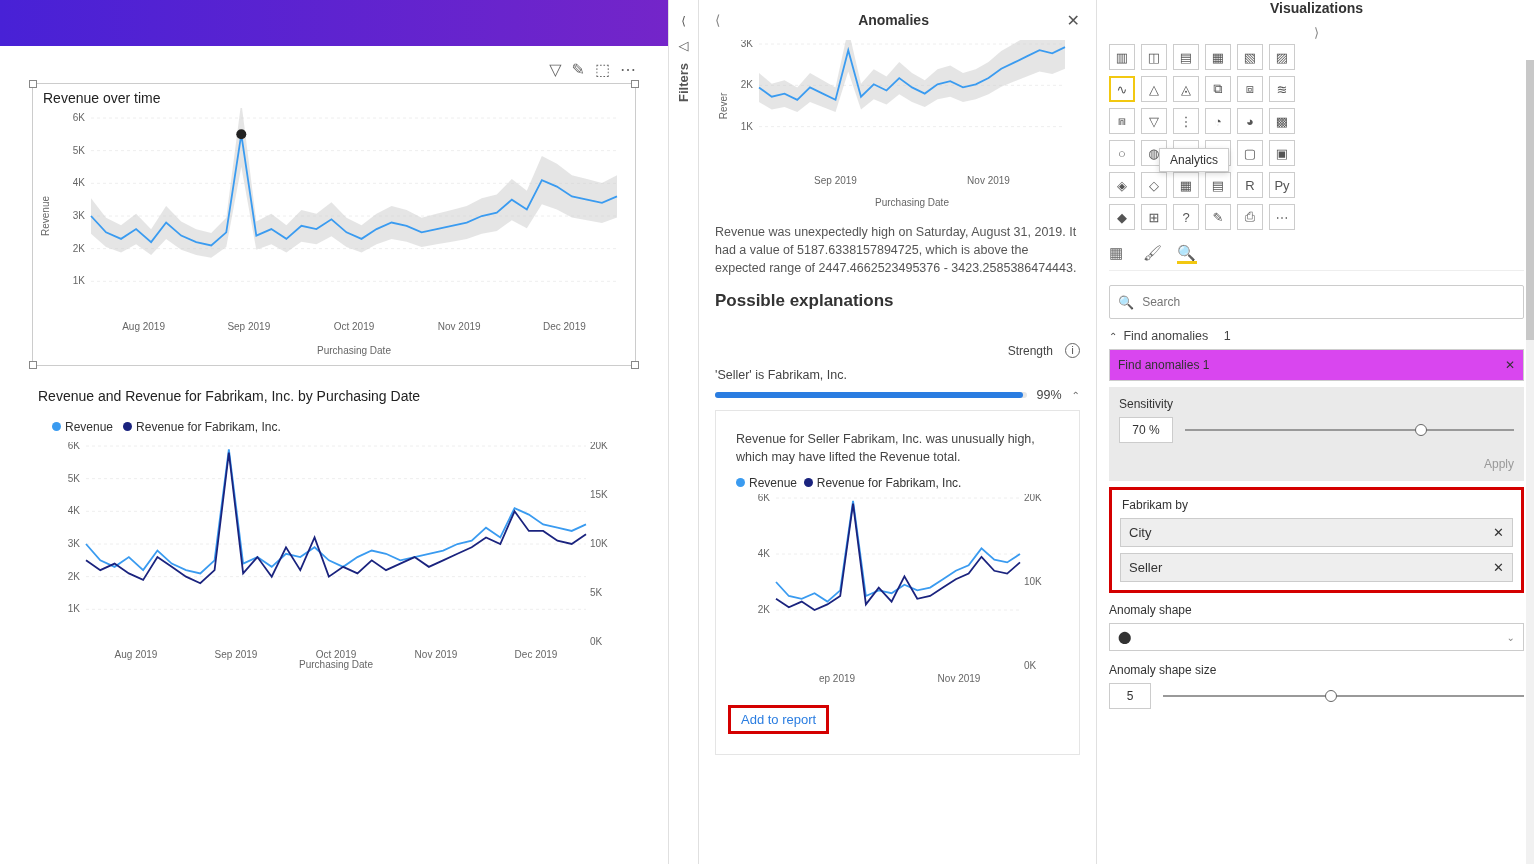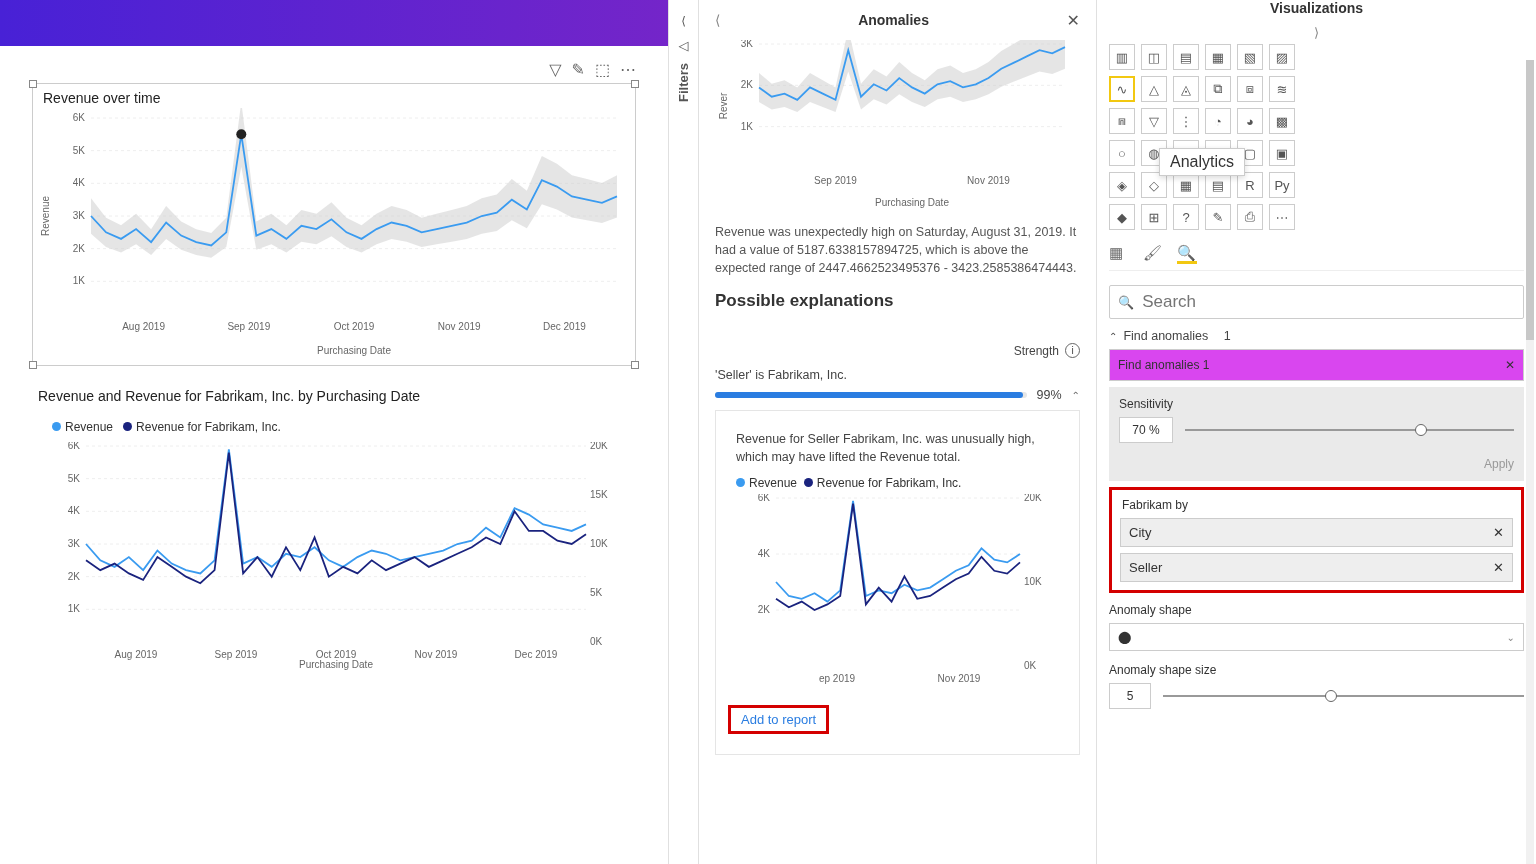--- a/index.html
+++ b/index.html
@@ -24,44 +24,44 @@
   .filters-tab{flex:0 0 30px;border-left:1px solid #e0e0e0;display:flex;flex-direction:column;align-items:center;padding-top:14px;gap:10px;font-size:13px;color:#555;}
   .filters-label{writing-mode:vertical-rl;transform:rotate(180deg);font-weight:600;}
   
   .anomalies{flex:0 0 398px;border-left:1px solid #e0e0e0;padding:0 16px 10px 16px;overflow:hidden;}
   .pane-header{display:flex;align-items:center;justify-content:space-between;height:40px;}
   .pane-title{font-weight:600;font-size:14px;}
   .pane-header .back{color:#888;font-size:14px;}
   .close{font-size:16px;color:#555;}
   .anomaly-desc{font-size:12.5px;color:#555;line-height:1.45;margin:10px 0;}
   .poss-title{font-size:17px;font-weight:600;margin:14px 0 6px 0;}
-  .strength-row{display:flex;justify-content:flex-end;align-items:center;gap:6px;font-size:12px;color:#444;margin-top:32px;}
+  .strength-row{display:flex;justify-content:flex-end;align-items:center;gap:12px;font-size:12px;color:#444;margin-top:32px;}
   .info-circle{display:inline-block;width:15px;height:15px;border:1px solid #666;border-radius:50%;text-align:center;font-size:10px;line-height:13px;}
   .explain-row{display:flex;align-items:center;gap:10px;font-size:12.5px;color:#444;margin:6px 0 4px 0;}
   .strength-bar{flex:1;height:6px;background:#e6e6e6;border-radius:3px;position:relative;}
   .strength-fill{position:absolute;inset:0;background:#2a7de1;border-radius:3px;}
   .explain-card{border:1px solid #e5e5e5;padding:20px;margin-top:8px;}
   .explain-text{font-size:12.5px;color:#444;line-height:1.4;}
   .legend-row{font-size:12px;margin:10px 0 4px 0;}
   .add-report-box{display:inline-block;border:3px solid #d40000;padding:4px 10px;margin-top:8px;margin-left:-8px;}
   .add-report{color:#2a7de1;font-size:13px;cursor:pointer;}
   
   .viz-pane{flex:1;border-left:1px solid #e0e0e0;padding:0 12px;display:flex;}
   .viz-inner{flex:1;position:relative;}
   .viz-header{display:flex;align-items:center;justify-content:space-between;height:40px;flex-direction:column;}
   .viz-title{font-weight:600;font-size:14px;}
   .viz-grid{display:grid;grid-template-columns:repeat(6,26px);gap:6px;margin:4px 0;}
   .viz-icon{width:26px;height:26px;border:1px solid #ccc;display:flex;align-items:center;justify-content:center;font-size:13px;color:#555;background:#fff;}
   .viz-icon.sel{border:1px solid #f2c811;box-shadow:inset 0 0 0 1px #f2c811;}
-  .analytics-tooltip{position:absolute;top:148px;left:50px;background:#fff;border:1px solid #ccc;padding:4px 10px;font-size:16px;box-shadow:0 2px 6px rgba(0,0,0,.15);}
+  .analytics-tooltip{position:absolute;top:148px;left:50px;background:#fff;border:1px solid #ccc;padding:4px 10px;font-size:12px;box-shadow:0 2px 6px rgba(0,0,0,.15);}
   .tab-row{display:flex;gap:14px;margin:14px 0;border-bottom:1px solid #eee;padding-bottom:6px;}
   .tab-icon{width:20px;height:20px;color:#666;font-size:15px;}
   .tab-icon.active{border-bottom:3px solid #f2c811;padding-bottom:2px;}
   .search-box{display:flex;align-items:center;border:1px solid #ccc;border-radius:2px;height:34px;padding:0 8px;gap:6px;margin-bottom:10px;}
-  .search-box input{border:none;outline:none;font-size:17px;width:100%;}
+  .search-box input{border:none;outline:none;font-size:12px;width:100%;}
   .section-row{display:flex;align-items:center;gap:6px;font-size:12.5px;color:#444;margin:8px 0 6px 0;}
   .find-pill{display:flex;align-items:center;justify-content:space-between;border:1px solid #ccc;background:#d946ef;padding:8px 8px;font-size:12px;}
   .settings-block{background:#eaeaea;padding:10px;margin-top:6px;}
   .set-label{font-size:12px;color:#333;margin-bottom:6px;}
   .sens-row{display:flex;align-items:center;gap:12px;}
   .sens-input{width:54px;height:26px;border:1px solid #ccc;background:#fff;font-size:12px;text-align:center;display:inline-flex;align-items:center;justify-content:center;}
   .slider{flex:1;height:2px;background:#999;position:relative;}
   .slider .thumb{position:absolute;top:-5px;width:12px;height:12px;border:1px solid #666;background:#fff;border-radius:50%;}
   .apply{text-align:right;color:#999;font-size:12px;margin-top:14px;}
   .explain-section{border:3px solid #d40000;padding:8px;margin-top:6px;}

